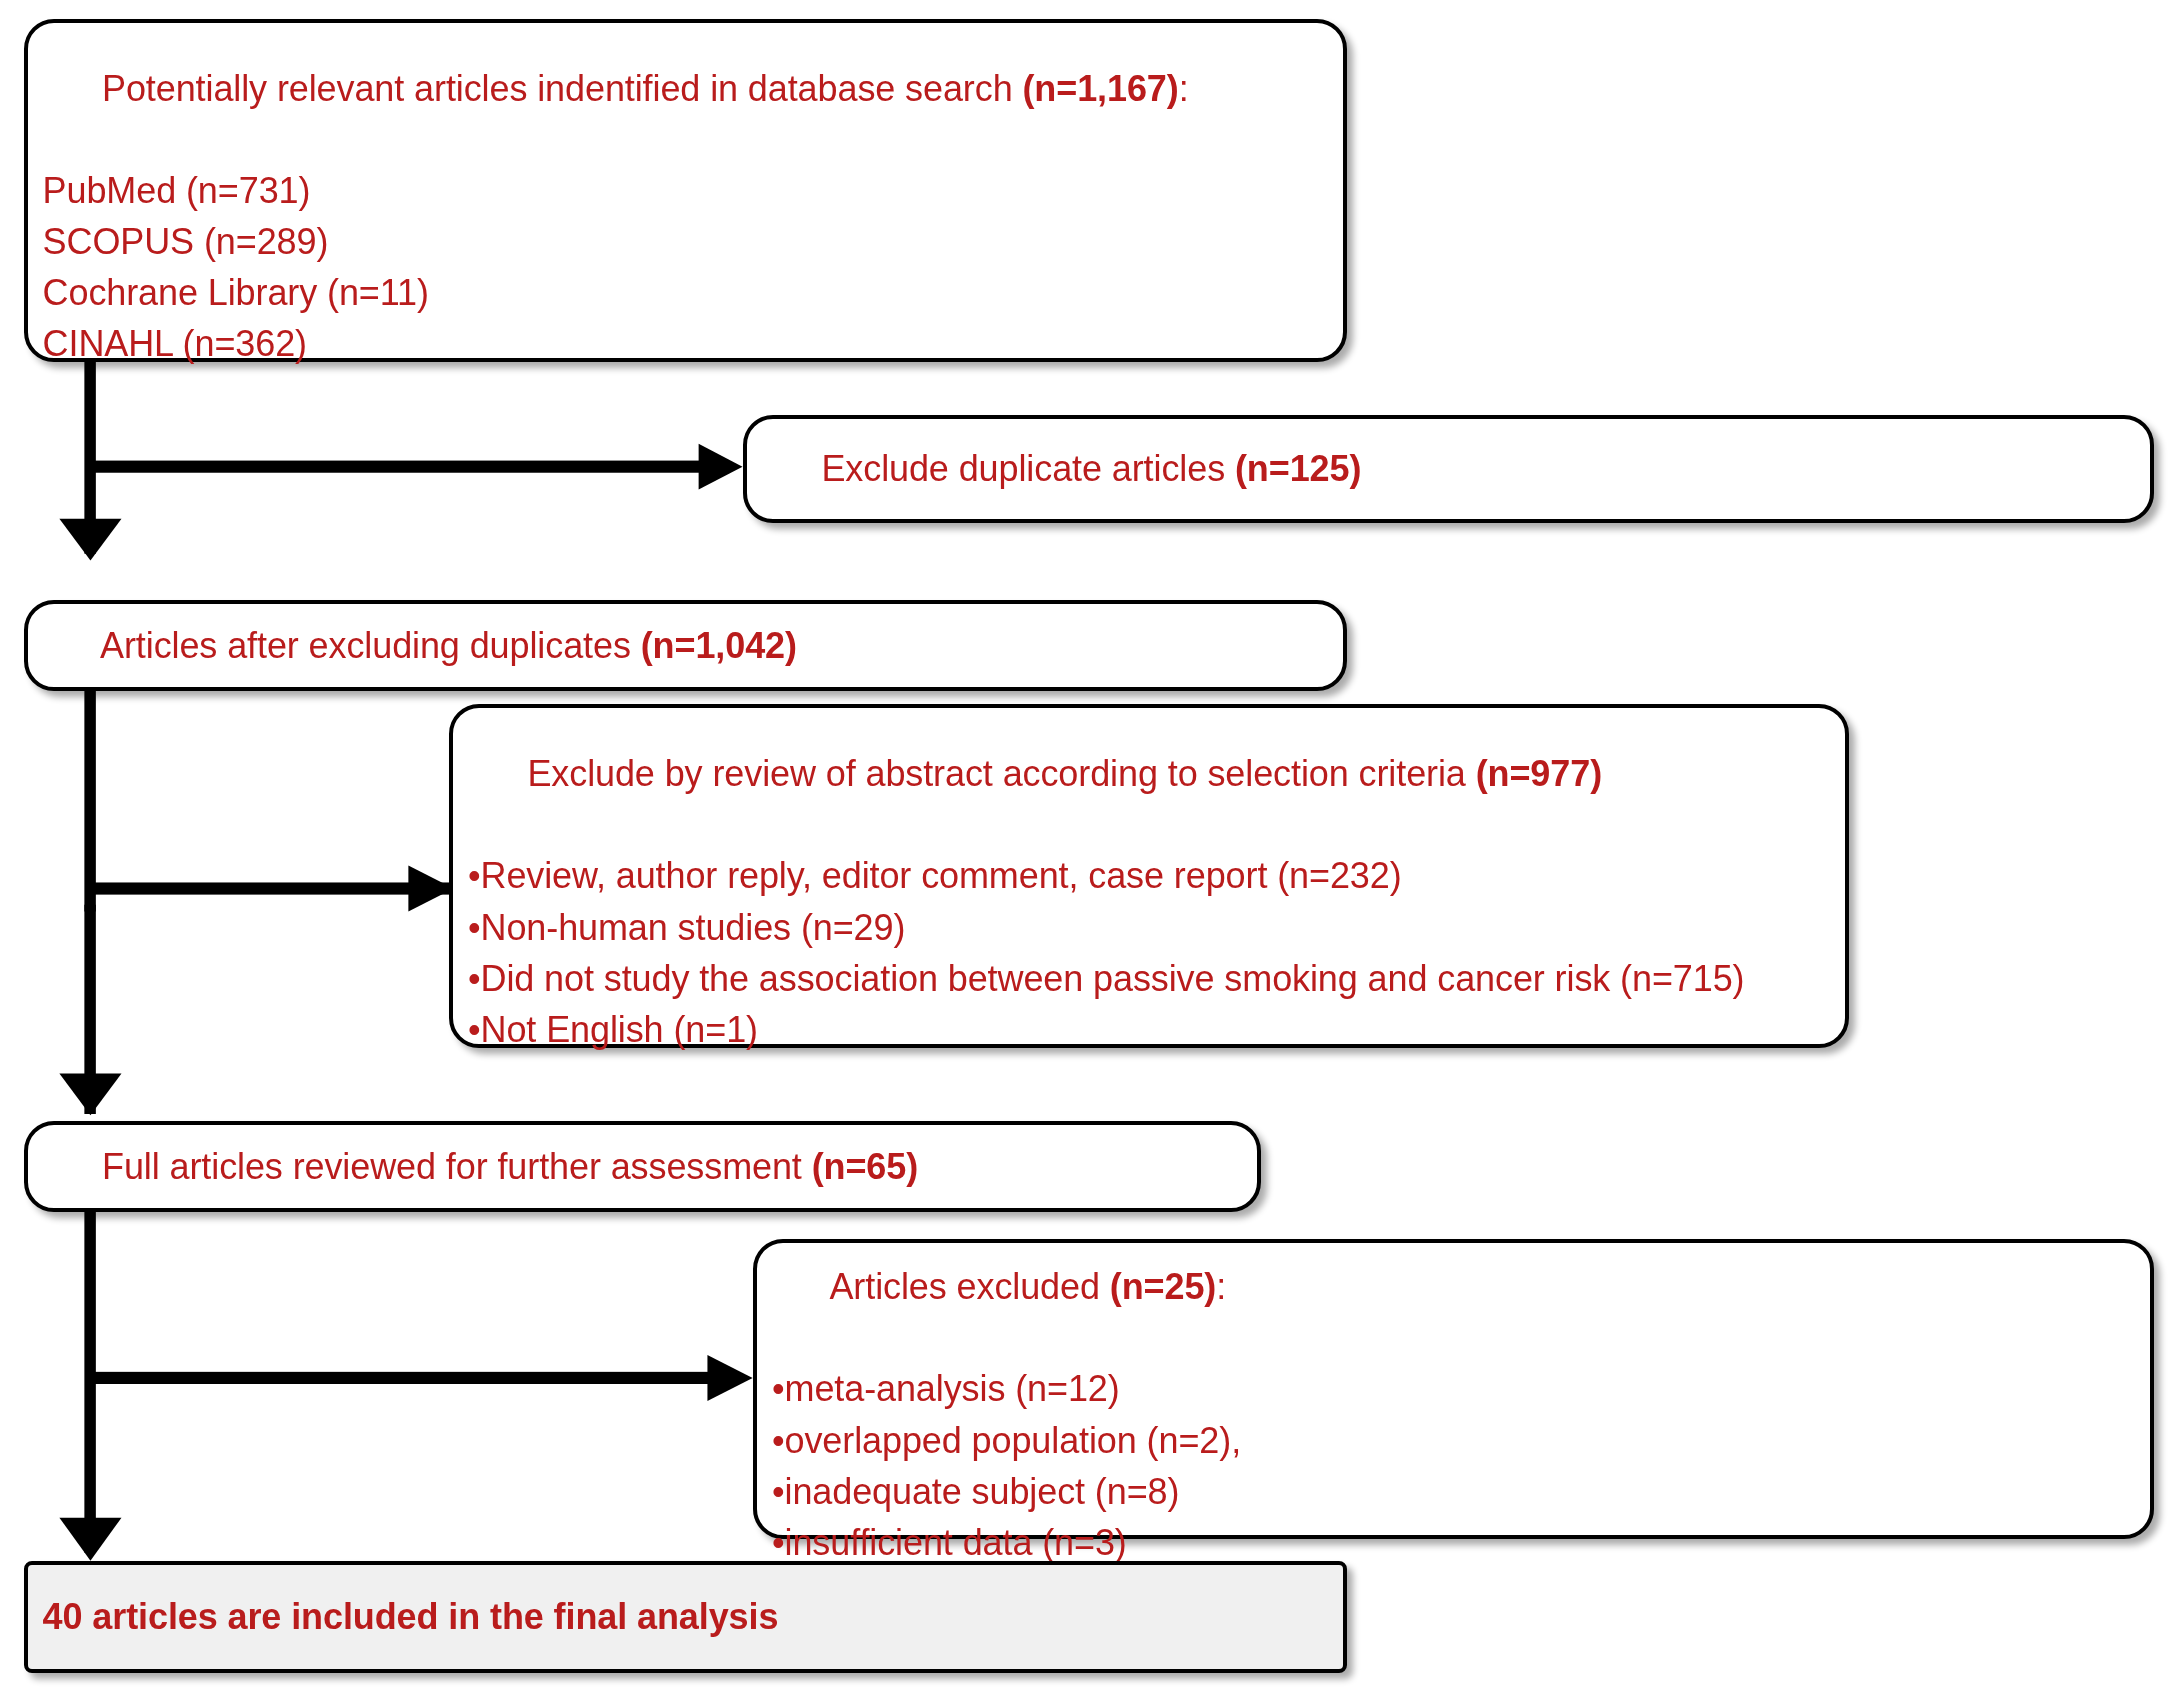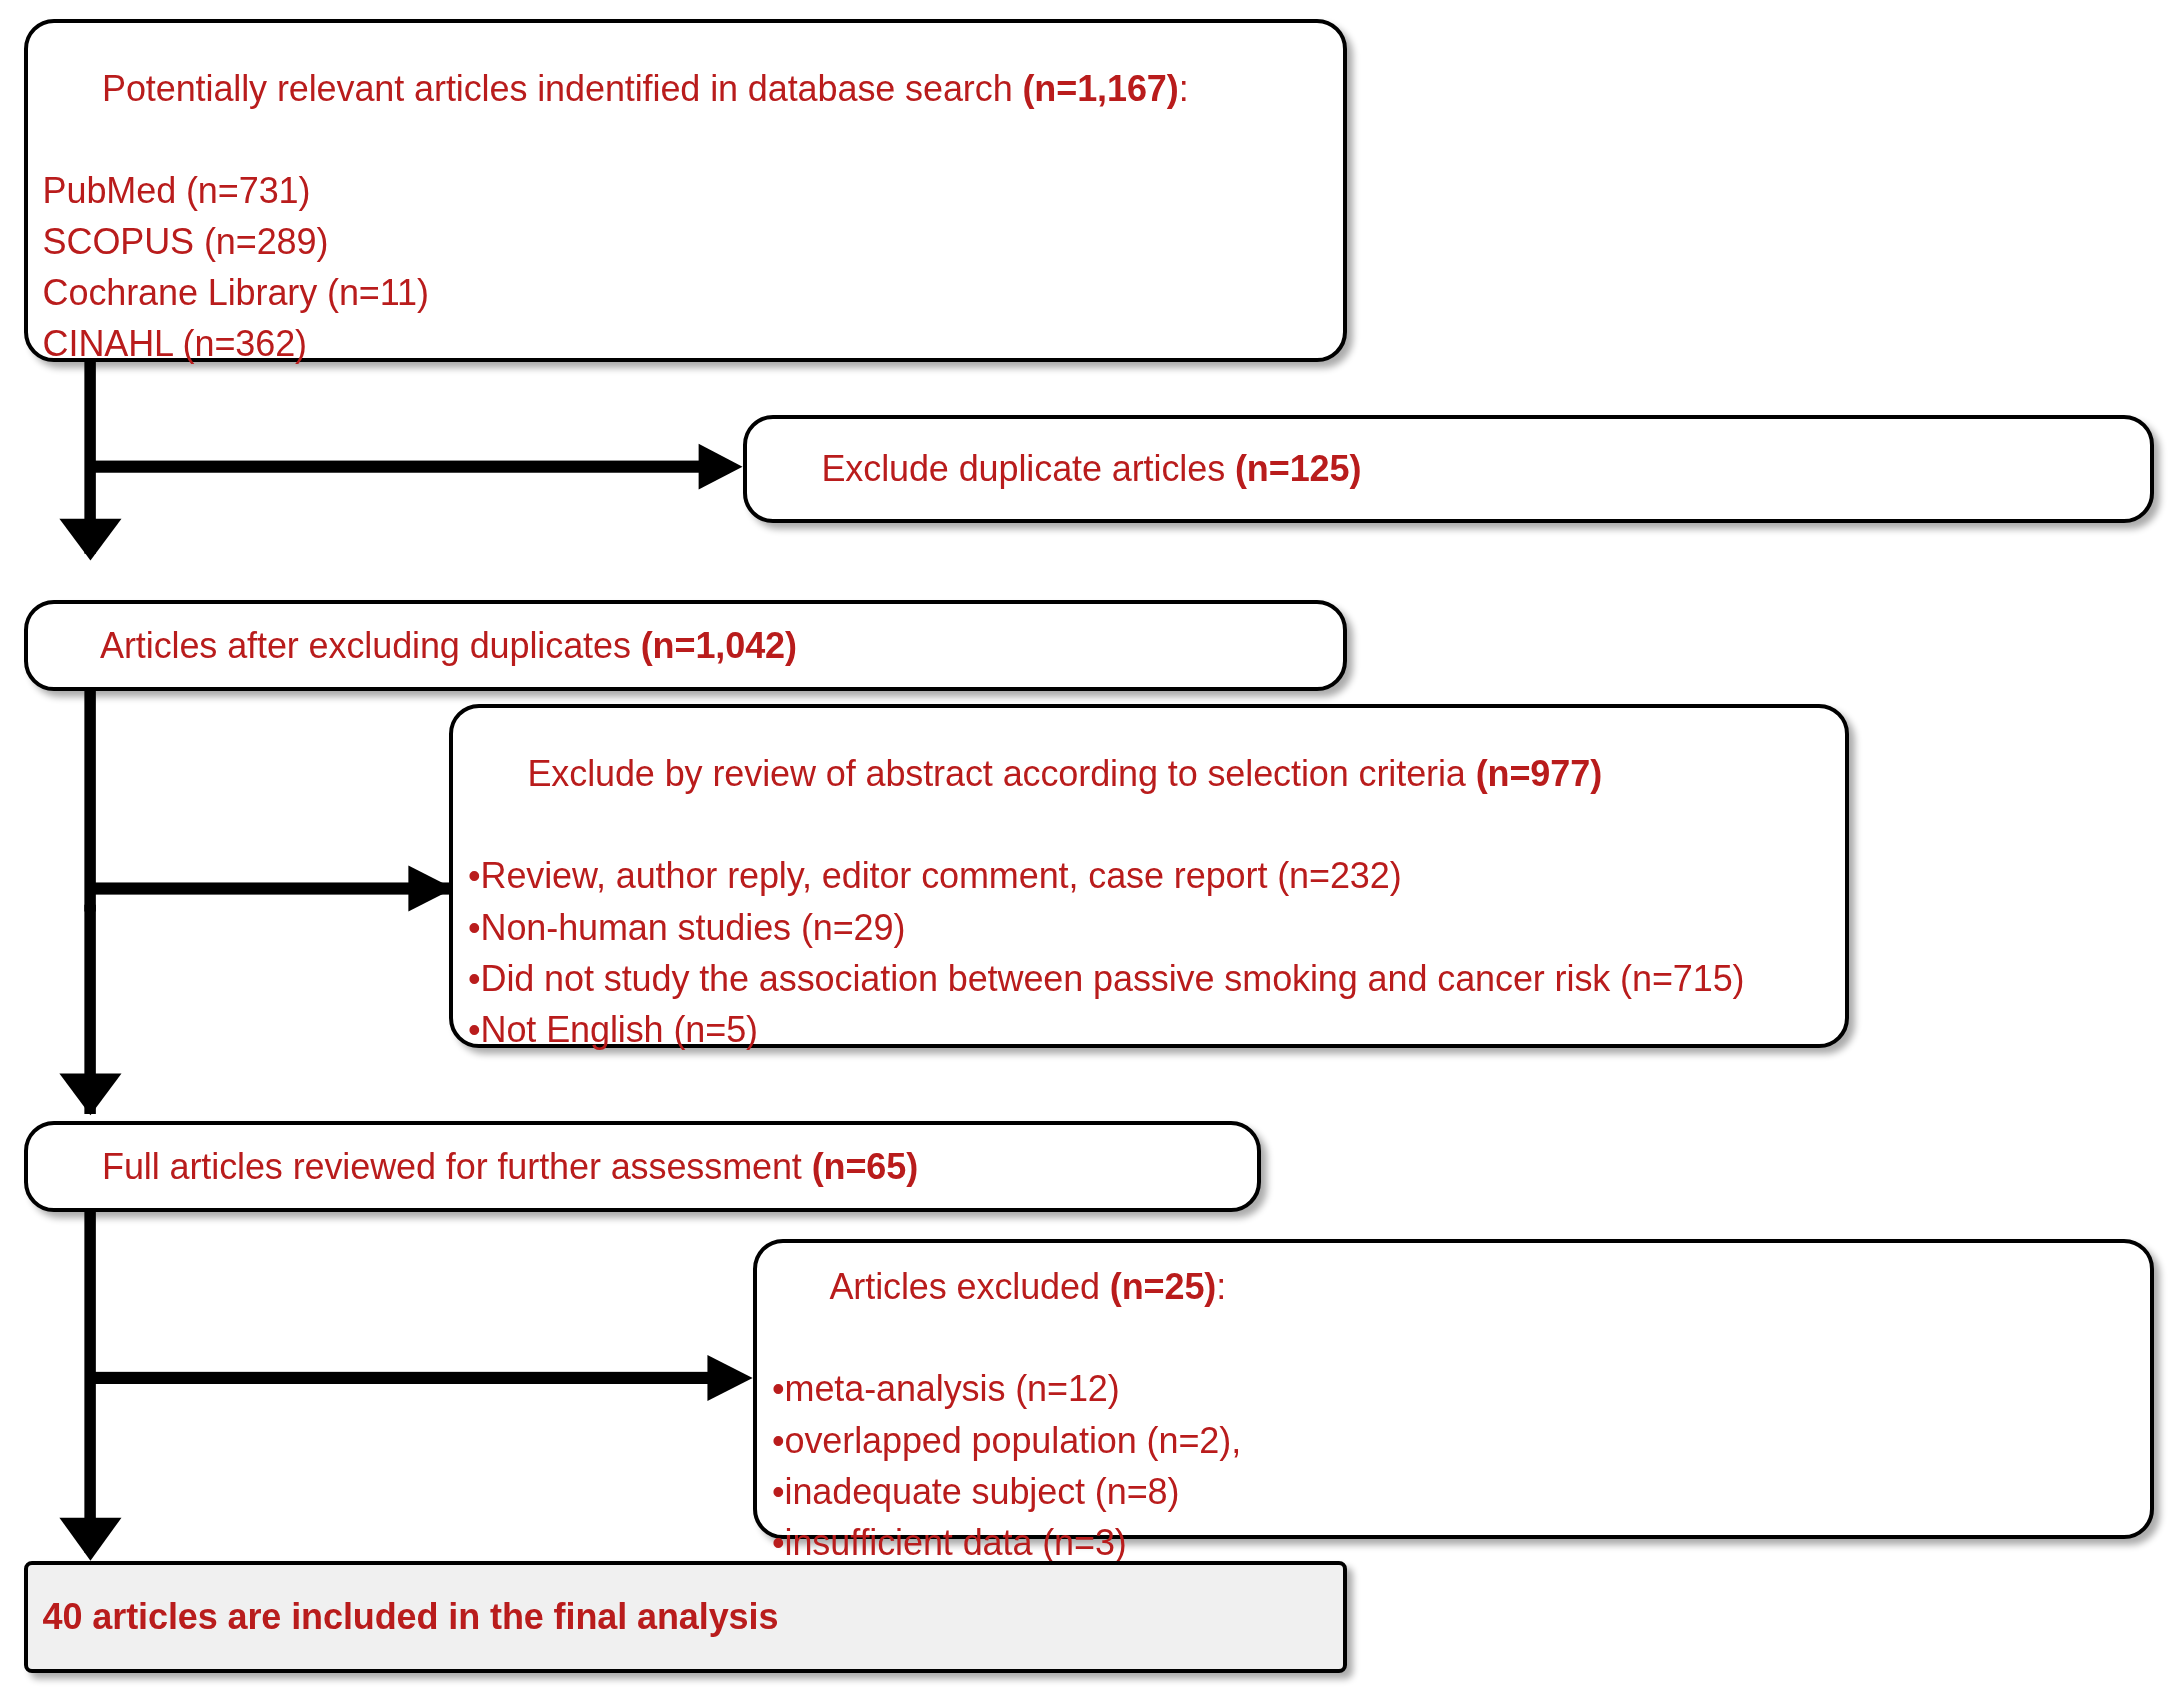--- a/index.html
+++ b/index.html
@@ -114,21 +114,21 @@
     </div>
   </div>
 
   <div class="node" style="left:449px; top:704px; width:1400px; height:344px;">
     <div class="txt indent-1">
       <span>Exclude by review of abstract according to selection criteria </span><b>(n=977)</b><span></span>
     </div>
     <div class="txt indent-3">•Review, author reply, editor comment, case report (n=232)</div>
     <div class="txt indent-3">•Non-human studies (n=29)</div>
     <div class="txt indent-3">•Did not study the association between passive smoking and cancer risk (n=715)</div>
-    <div class="txt indent-3">•Not English (n=5)</div>
+    <div class="txt indent-3">•Not English (n=1)</div>
   </div>
 
   <div class="node" style="left:23.6px; top:1121px; width:1237px; height:91px;">
     <div class="txt pad-l">
       <span>Full articles reviewed for further assessment </span><b>(n=65)</b><span></span>
     </div>
   </div>
 
   <div class="node" style="left:753px; top:1239px; width:1401px; height:300px;">
     <div class="txt pad-l">

